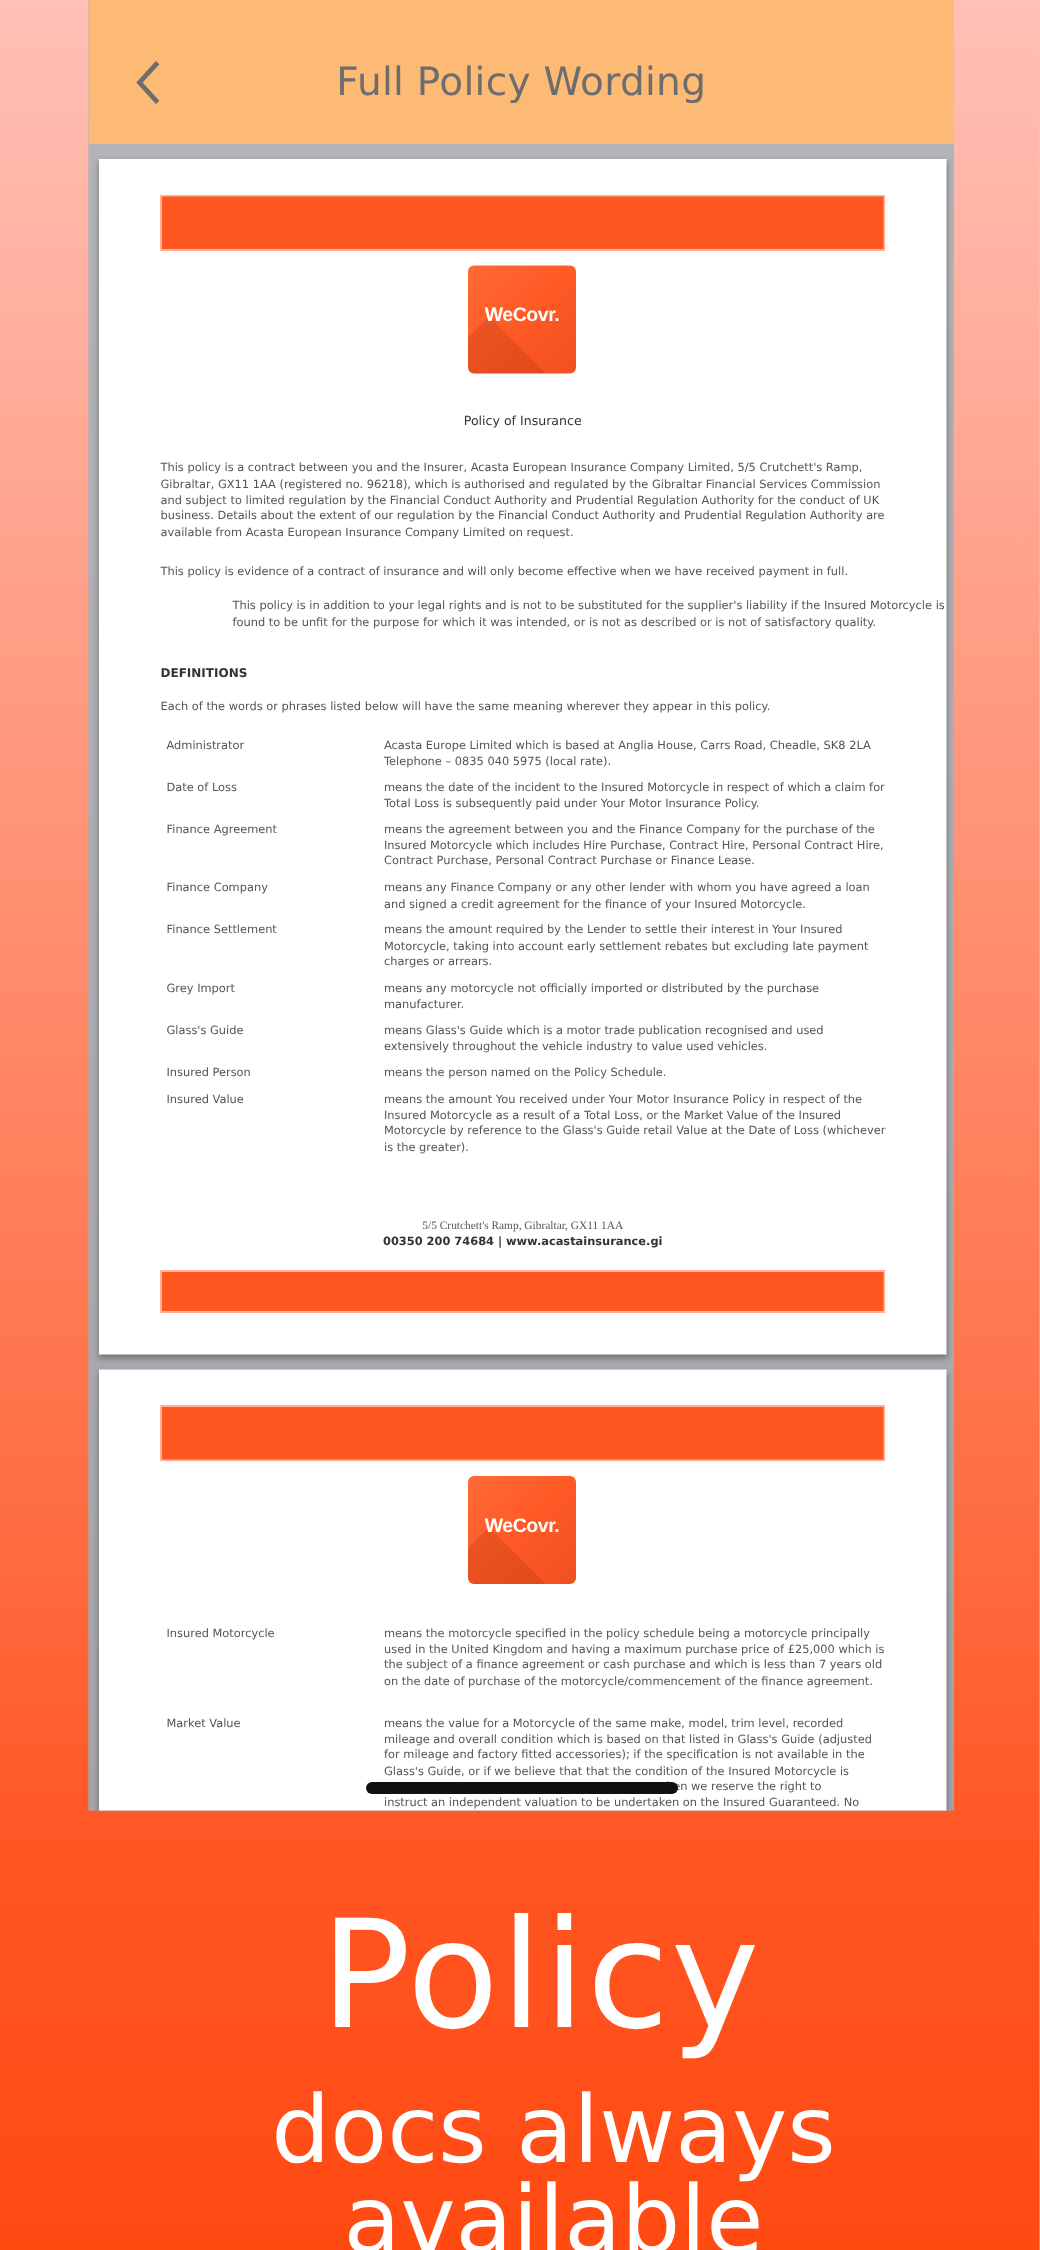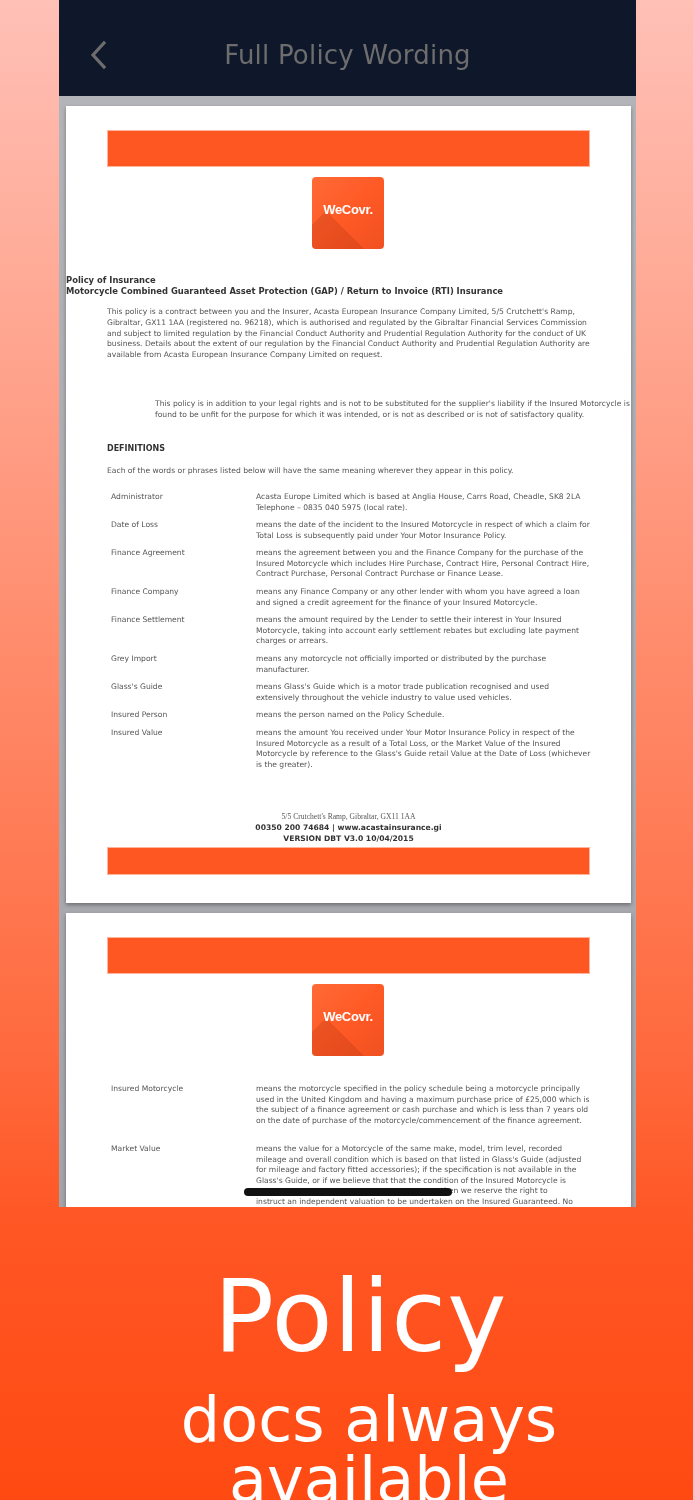--- a/index.html
+++ b/index.html
@@ -8,21 +8,21 @@
       position:relative;
       background: linear-gradient(180deg, #ffc0b6 0%, #ffab98 18%, #ff8d6e 42%, #ff6a3e 70%, #ff5624 82%, #ff4a12 100%);
       font-family:"DejaVu Sans", sans-serif;
     }
     .phone {
       position:absolute; left:59px; top:0; width:577px; height:1207px;
       background:#a9aab0; overflow:hidden;
     }
     .nav-bar {
       position:absolute; left:0; top:0; width:577px; height:96px;
-      background:#0f172a;
+      background:#fdba74;
     }
     .back-btn {
       position:absolute; left:24px; top:38px; width:30px; height:38px;
       display:flex; align-items:center; justify-content:center; cursor:pointer;
     }
     .nav-title {
       position:absolute; left:0; right:0; top:40px; text-align:center;
       font-family:"DejaVu Sans", sans-serif; font-size:26px; color:#6d6d6d;
       letter-spacing:0.2px;
     }
@@ -48,22 +48,22 @@
     .logo .shadow {
       position:absolute; left:14px; top:34px; width:90px; height:90px;
       background:rgba(160,40,10,0.22); transform:rotate(45deg); transform-origin:0 0;
     }
     .logo .txt {
       position:absolute; left:0; right:0; top:25px; text-align:center;
       color:#fff; font-weight:bold; font-size:13px; font-family:"Liberation Sans", sans-serif;
       letter-spacing:-0.3px;
     }
     .doc-title {
-      position:absolute; left:0; right:0; 
-      font-size:8.4px; font-weight:bold; color:#333; line-height:11px;
+      position:absolute; left:0; right:0; text-align:center;
+      font-size:8.4px; font-weight:normal; color:#333; line-height:11px;
     }
     .para {
       position:absolute; left:41px; width:485px; font-size:7.6px; color:#555;
       line-height:10.8px;
     }
     .defs-heading {
       position:absolute; left:41px; font-size:8px; font-weight:bold; color:#333;
     }
     .def-row { position:absolute; left:45px; width:480px; font-size:7.6px; color:#555; line-height:10.6px; }
     .def-term { position:absolute; left:0; width:140px; }
@@ -99,23 +99,23 @@
 
   <div class="viewer">
 
     <div class="page page1">
       <div class="band" style="top:24px;"></div>
       <div class="logo" style="top:71px;">
         <div class="shadow"></div>
         <div class="txt">WeCovr.</div>
       </div>
       <div class="doc-title" style="top:169px;">Policy of Insurance</div>
-      <div class="doc-title" style="top:180px;">Motorcycle Combined Guaranteed Asset Protection (GAP) / Return to Invoice (RTI) Insurance</div>
 
       <div class="para" style="top:201px;">This policy is a contract between you and the Insurer, Acasta European Insurance Company Limited, 5/5 Crutchett's Ramp, Gibraltar, GX11 1AA (registered no. 96218), which is authorised and regulated by the Gibraltar Financial Services Commission and subject to limited regulation by the Financial Conduct Authority and Prudential Regulation Authority for the conduct of UK business.  Details about the extent of our regulation by the Financial Conduct Authority and Prudential Regulation Authority are available from Acasta European Insurance Company Limited on request.</div>
+      <div class="para" style="top:270px;">This policy is evidence of a contract of insurance and will only become effective when we have received payment in full.</div>
       <div class="para" style="top:293px;margin-left:48px;">This policy is in addition to your legal rights and is not to be substituted for the supplier's liability if the Insured Motorcycle is found to be unfit for the purpose for which it was intended, or is not as described or is not of satisfactory quality.</div>
 
       <div class="defs-heading" style="top:338px;">DEFINITIONS</div>
       <div class="para" style="top:360px;">Each of the words or phrases listed below will have the same meaning wherever they appear in this policy.</div>
 
       <div class="def-row" style="top:386px;">
         <div class="def-term">Administrator</div>
         <div class="def-text">Acasta Europe Limited which is based at Anglia House, Carrs Road, Cheadle, SK8 2LA Telephone – 0835 040 5975 (local rate).</div>
       </div>
       <div class="def-row" style="top:414px;">
@@ -148,23 +148,20 @@
       </div>
       <div class="def-row" style="top:622px;">
         <div class="def-term">Insured Value</div>
         <div class="def-text">means the amount You received under Your Motor Insurance Policy in respect of the Insured Motorcycle as a result of a Total Loss, or the Market Value of the Insured Motorcycle by reference to the Glass's Guide retail Value at the Date of Loss (whichever is the greater).</div>
       </div>
 
       <div class="footer" style="top:706px;font-family:Liberation Serif, serif;">5/5 Crutchett's Ramp, Gibraltar, GX11 1AA</div>
       <div class="footer" style="top:717px;">
         <span class="b">00350 200 74684 | www.acastainsurance.gi</span>
       </div>
-      <div class="footer" style="top:728px;">
-        <span class="b">VERSION DBT V3.0 10/04/2015</span>
-      </div>
       <div class="band" style="top:741px; height:28px;"></div>
     </div>
 
     <div class="page page2">
       <div class="band" style="top:24px;"></div>
       <div class="logo" style="top:71px;">
         <div class="shadow"></div>
         <div class="txt">WeCovr.</div>
       </div>
 

